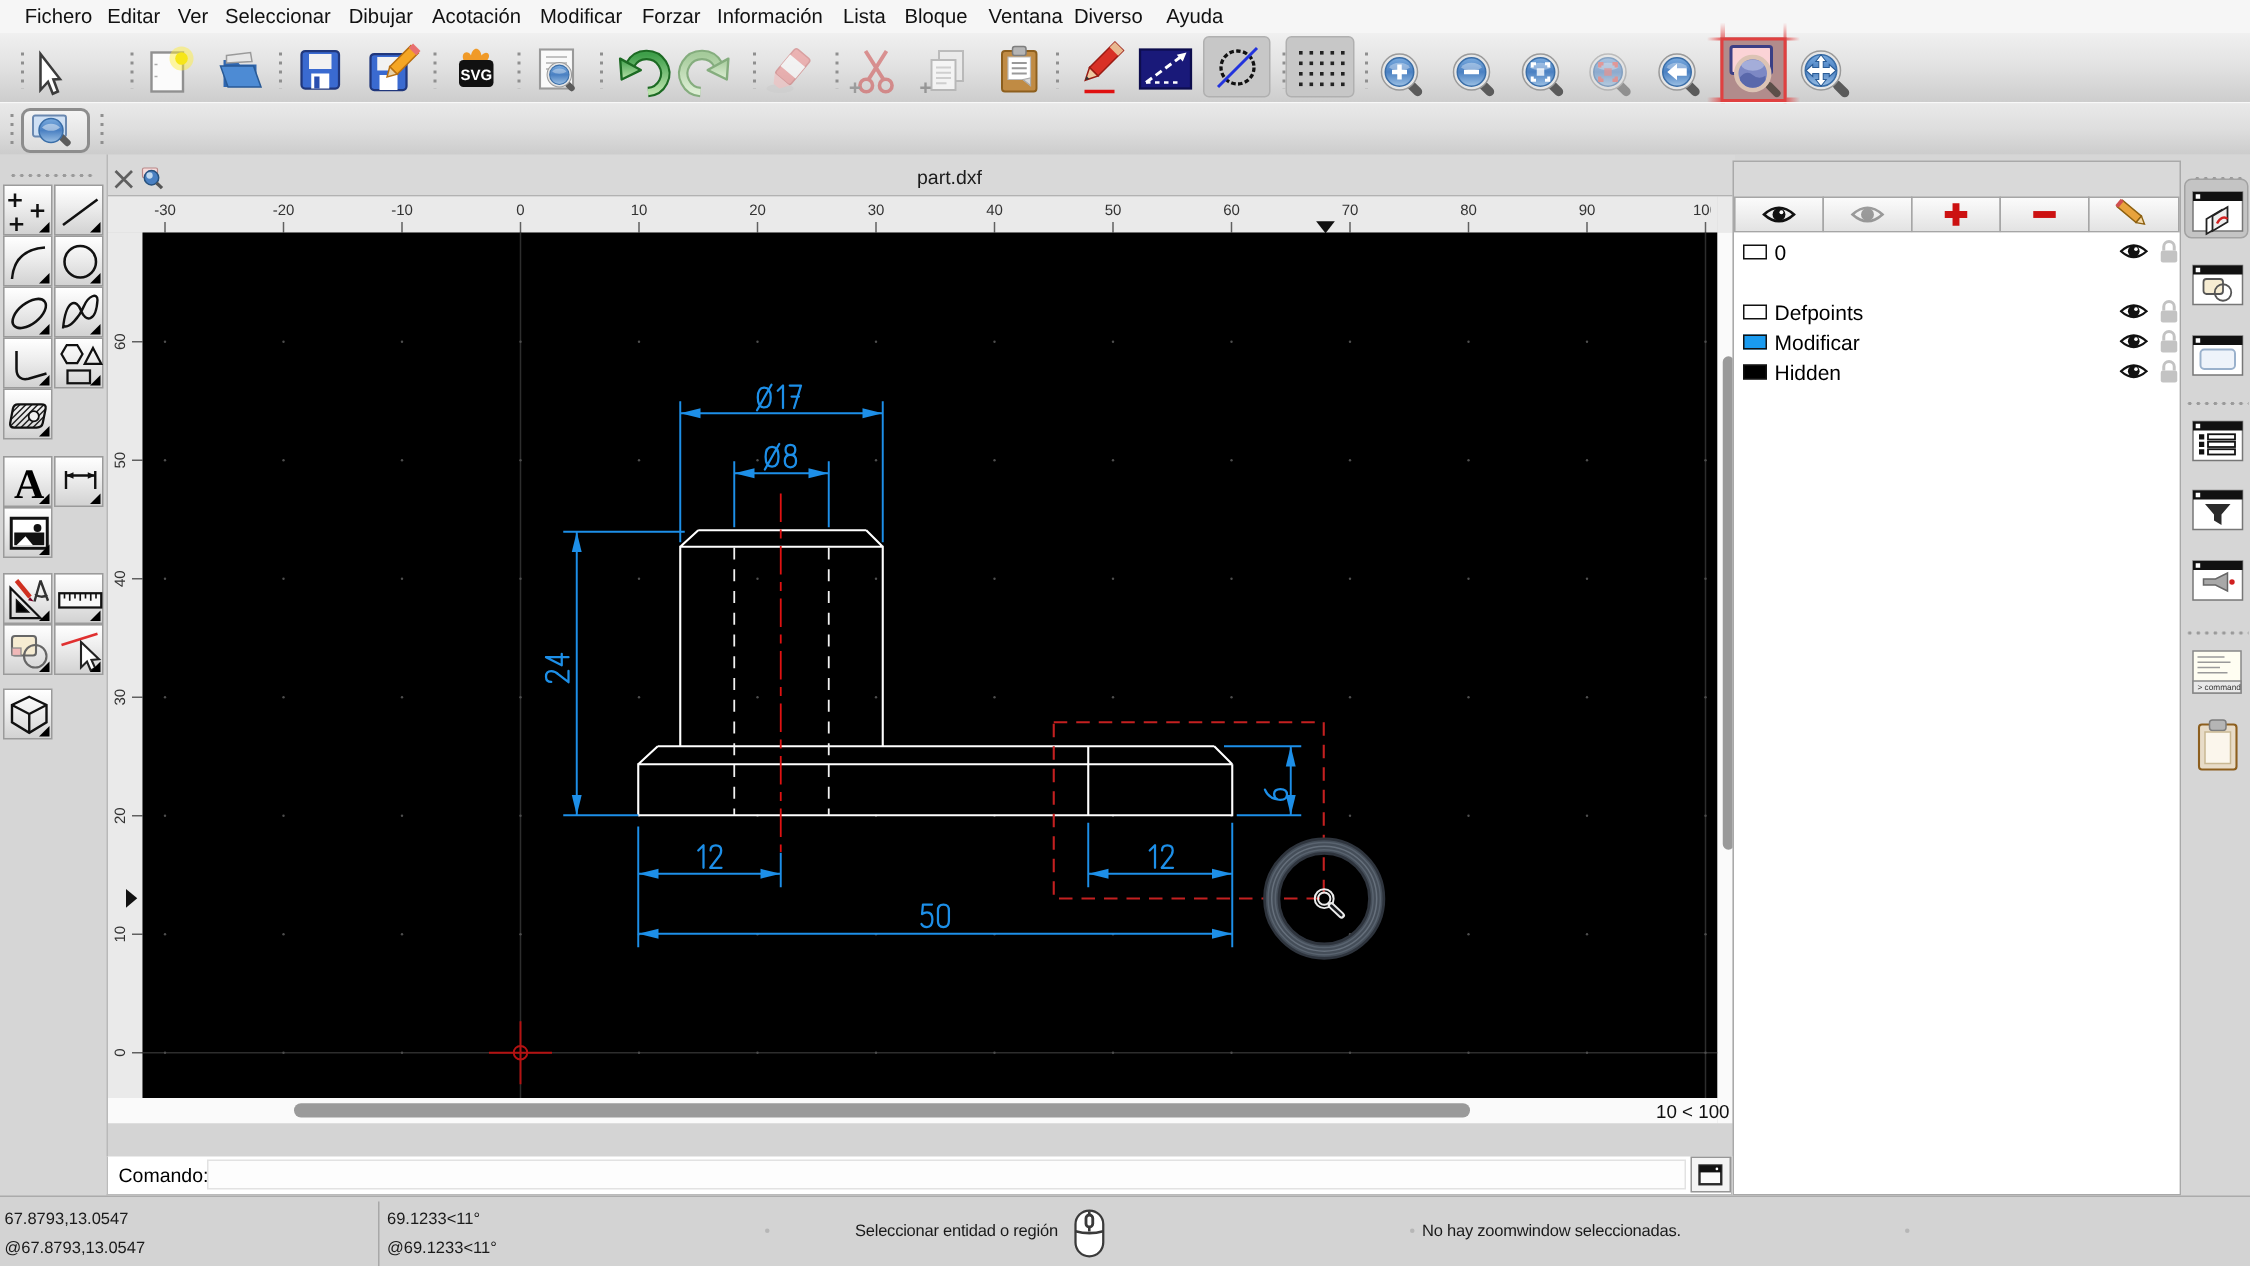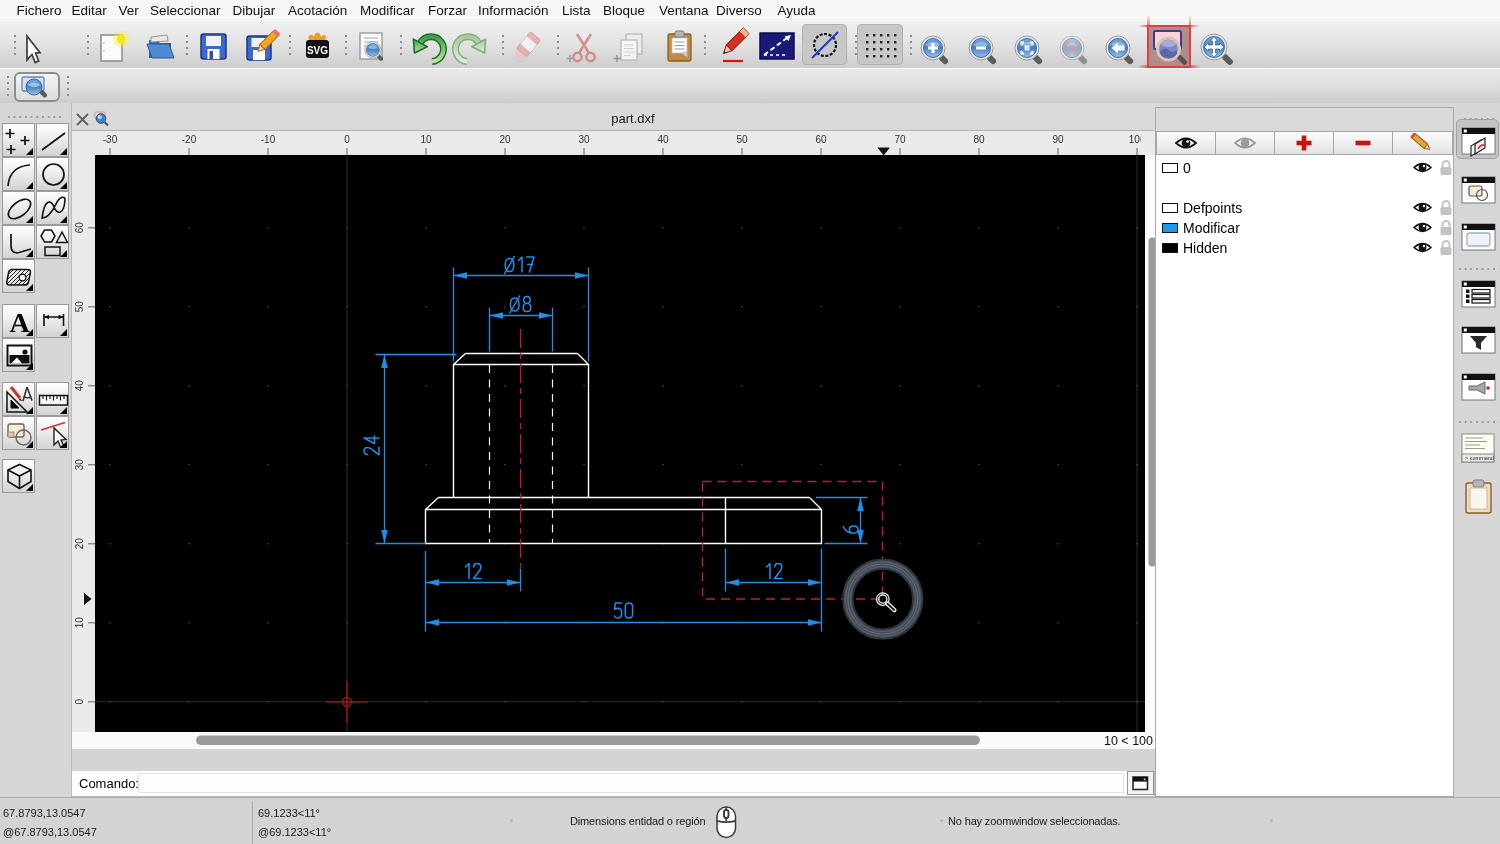--- a/index.html
+++ b/index.html
@@ -830,21 +830,21 @@
       <circle cx="12.6" cy="3.3" r="0.9" fill="#fff"></circle>
     </svg>
   </div>
   <div class="abs" id="statusbar">
     <div style="left:3px;top:9px">67.8793,13.0547</div>
     <div style="left:3px;top:28px">@67.8793,13.0547</div>
     <div style="left:251.8px;top:3px;width:1px;height:44px;background:#a8a8a8"></div>
     <div style="left:258px;top:9px">69.1233&lt;11°</div>
     <div style="left:258px;top:28px">@69.1233&lt;11°</div>
     <div class="sdot" style="left:510px;top:21px"></div>
-    <div style="left:570px;top:17px;font-size:11px;letter-spacing:-0.15px">Dimensions entidad o región</div>
+    <div style="left:570px;top:17px;font-size:11px;letter-spacing:-0.15px">Seleccionar entidad o región</div>
     <svg class="abs" style="left:716.3px;top:8px" width="21" height="33">
       <rect x="1" y="1" width="18.5" height="30.5" rx="9.2" fill="#fff" stroke="#3a3a3a" stroke-width="1.5"></rect>
       <path d="M1,14.8 q9.25,2.6 18.5,0" stroke="#3a3a3a" stroke-width="1.8" fill="none"></path>
       <path d="M10.2,1.5 v3 M10.2,11.5 v3.5" stroke="#3a3a3a" stroke-width="1.7"></path>
       <rect x="8" y="4" width="4.5" height="8" rx="2.2" fill="#fff" stroke="#3a3a3a" stroke-width="1.9"></rect>
     </svg>
     <div class="sdot" style="left:940px;top:21px"></div>
     <div style="left:948px;top:17px;font-size:11px;letter-spacing:-0.15px">No hay zoomwindow seleccionadas.</div>
     <div class="sdot" style="left:1270px;top:21px"></div>
   </div>

